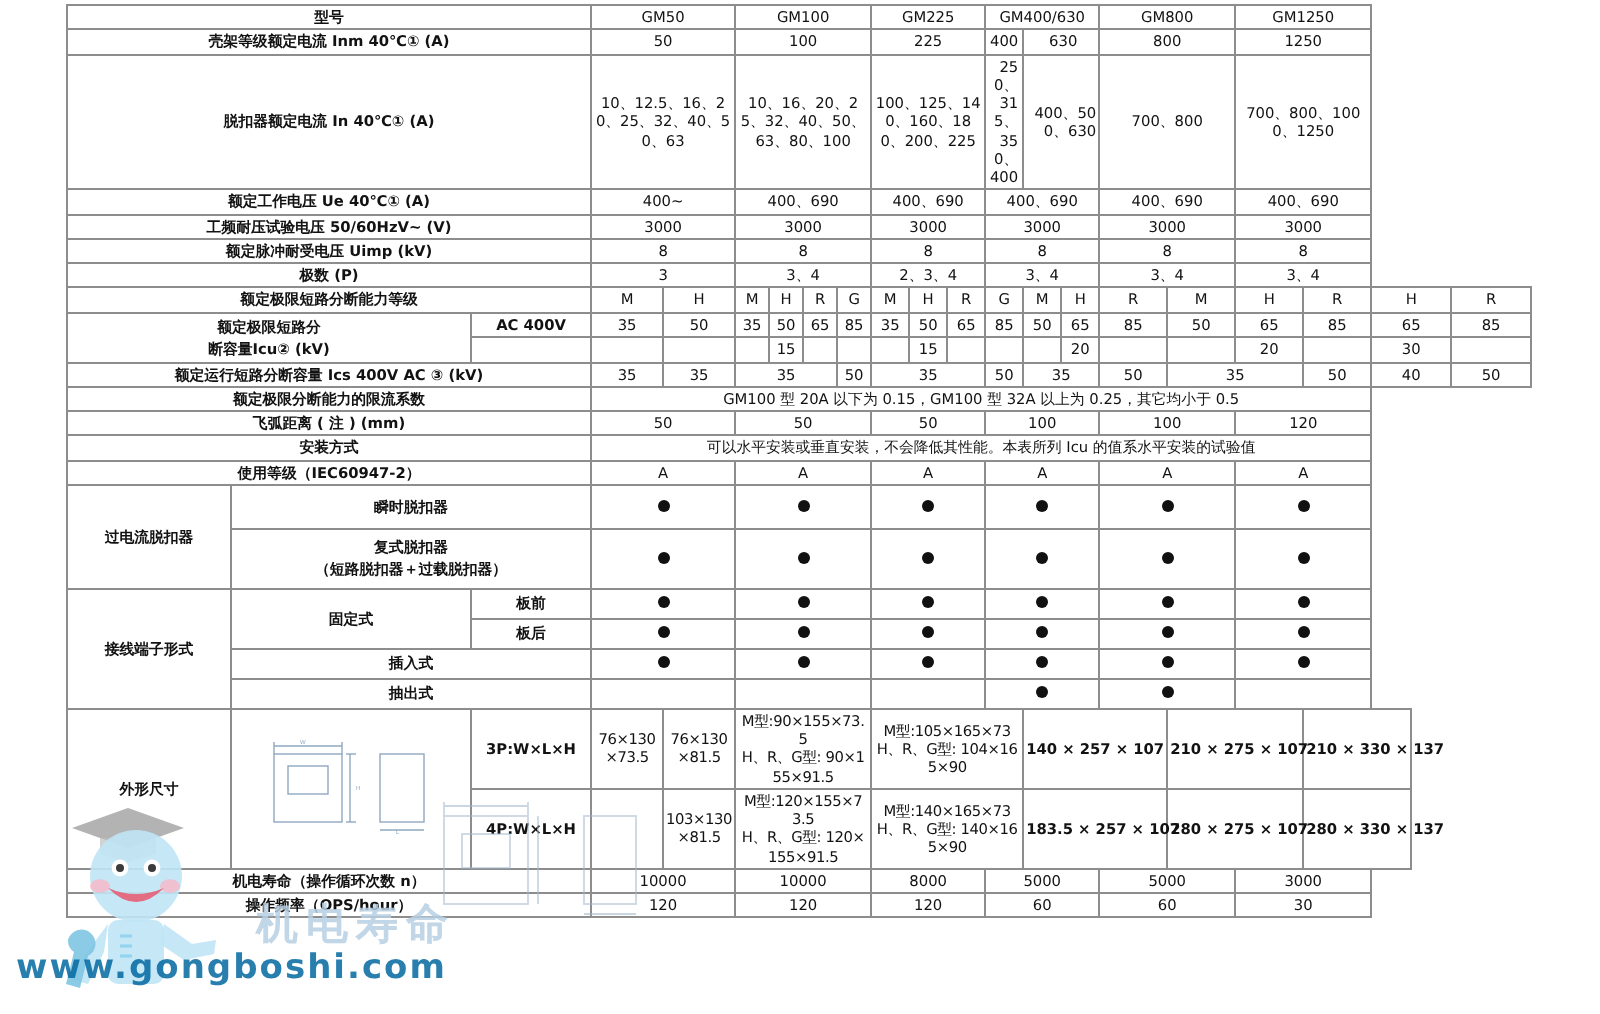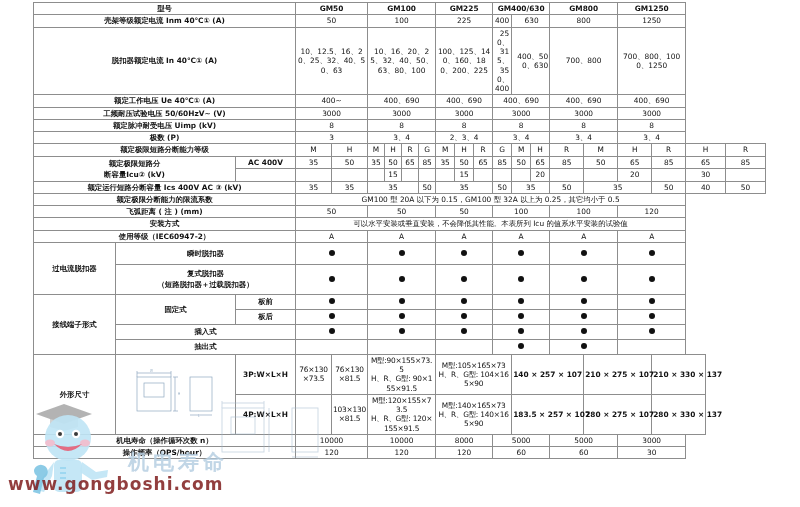--- a/index.html
+++ b/index.html
@@ -32,35 +32,35 @@
     padding-left:5px;
     font-weight:bold;
     font-size:8.2px;
     white-space:nowrap;
   }
   td.lbl2{
     text-align:center;
     font-weight:bold;
     font-size:8.2px;
   }
-  td.hdr{font-weight:bold;font-size:8.2px;}
+  td.hdr{font-weight:normal;font-size:8.2px;}
   td.small{font-size:6.9px;font-weight:bold;}
   td.tiny{font-size:4.1px;line-height:1.35;letter-spacing:-0.2px;}
   td.num{font-size:7.6px;}
   td.note{font-size:7.6px;}
   .dot{display:inline-block;width:6px;height:6px;border-radius:50%;background:#111;}
   
   #wm{position:absolute;left:0;top:396px;width:480px;height:111px;pointer-events:none;}
   .wmtxt{
     position:absolute;font-family:"DejaVu Sans","Liberation Sans",sans-serif;
     color:#b9b9b9;font-weight:bold;opacity:.85;
   }
   #wm-gbs{left:122px;top:10px;font-size:44px;color:#a9a9a9;letter-spacing:3px;}
   #wm-sub{left:128px;top:52px;font-size:21px;color:#b7cfe2;letter-spacing:4px;}
-  #wm-url{left:8px;top:78px;font-size:17px;color:#7f1d1d;letter-spacing:1px;}
+  #wm-url{left:8px;top:78px;font-size:17px;color:#0369a1;letter-spacing:1px;}
   #mascot{position:absolute;left:30px;top:4px;width:104px;height:100px;}
   #diag{position:absolute;left:200px;top:4px;width:140px;height:62px;opacity:.55;}
 </style>
 </head>
 <body>
 
 <div id="sheet">
 
   <table class="spec">
     <colgroup>

